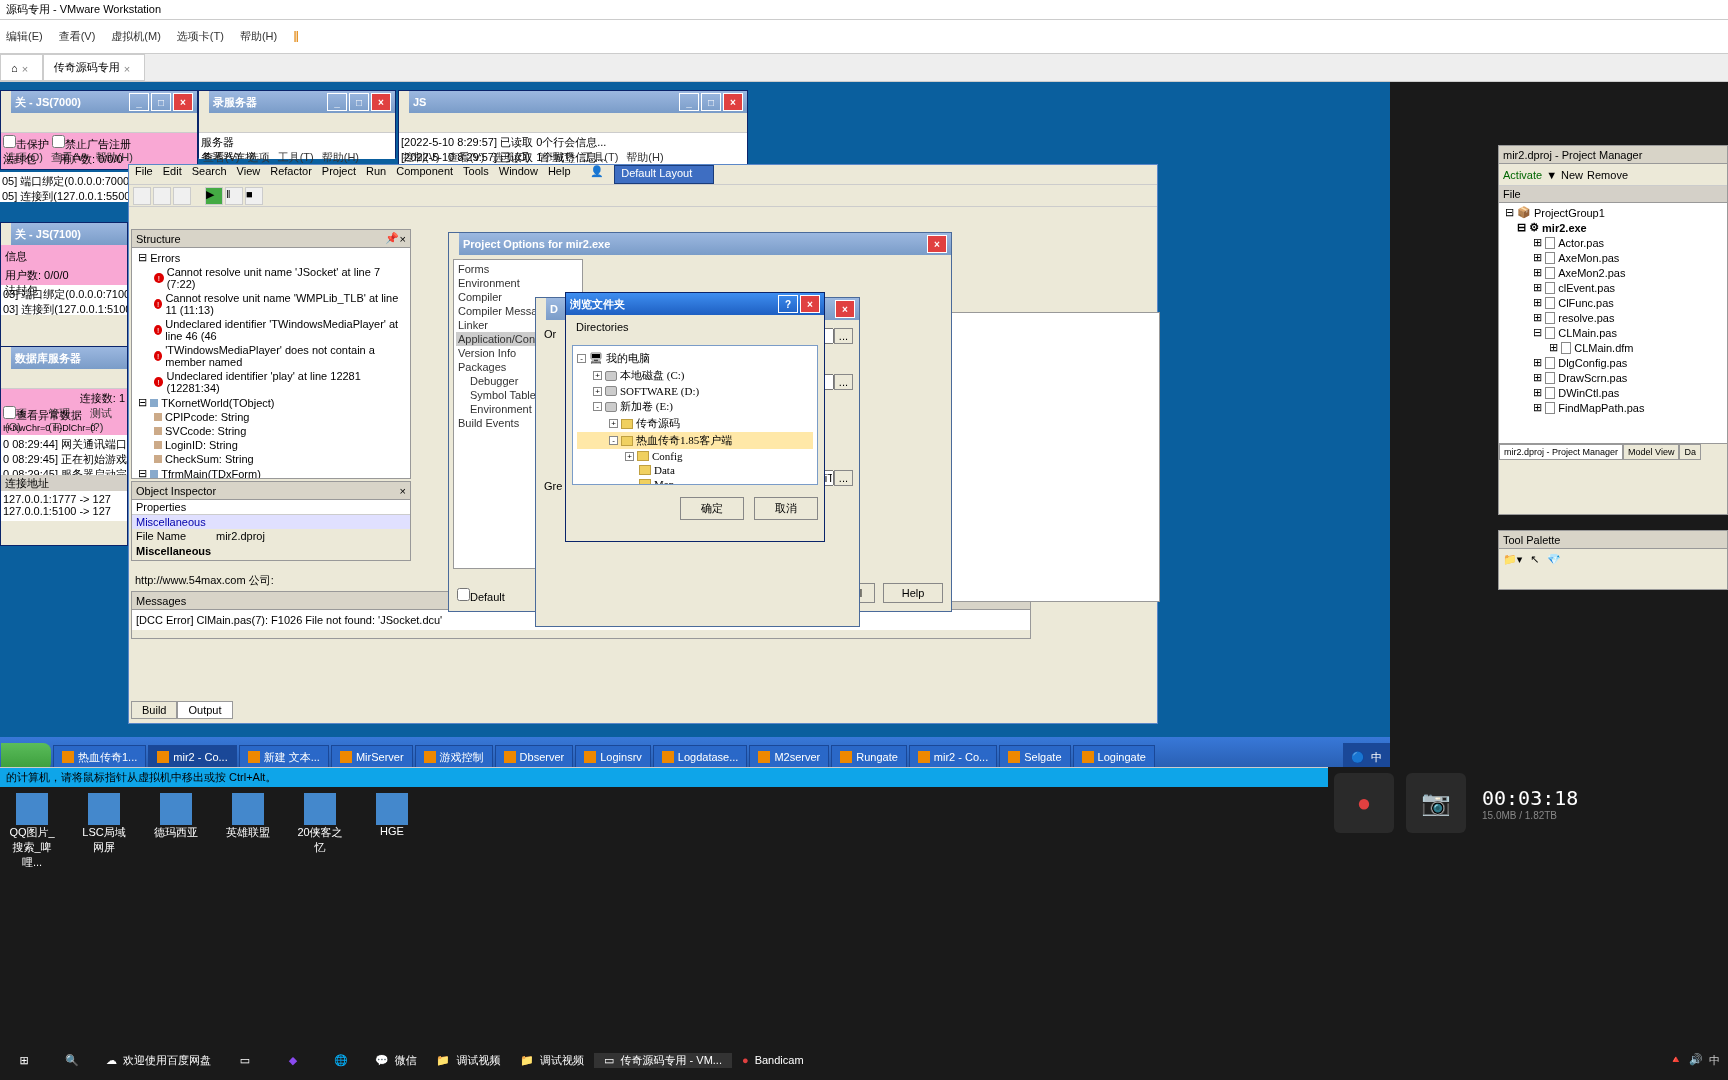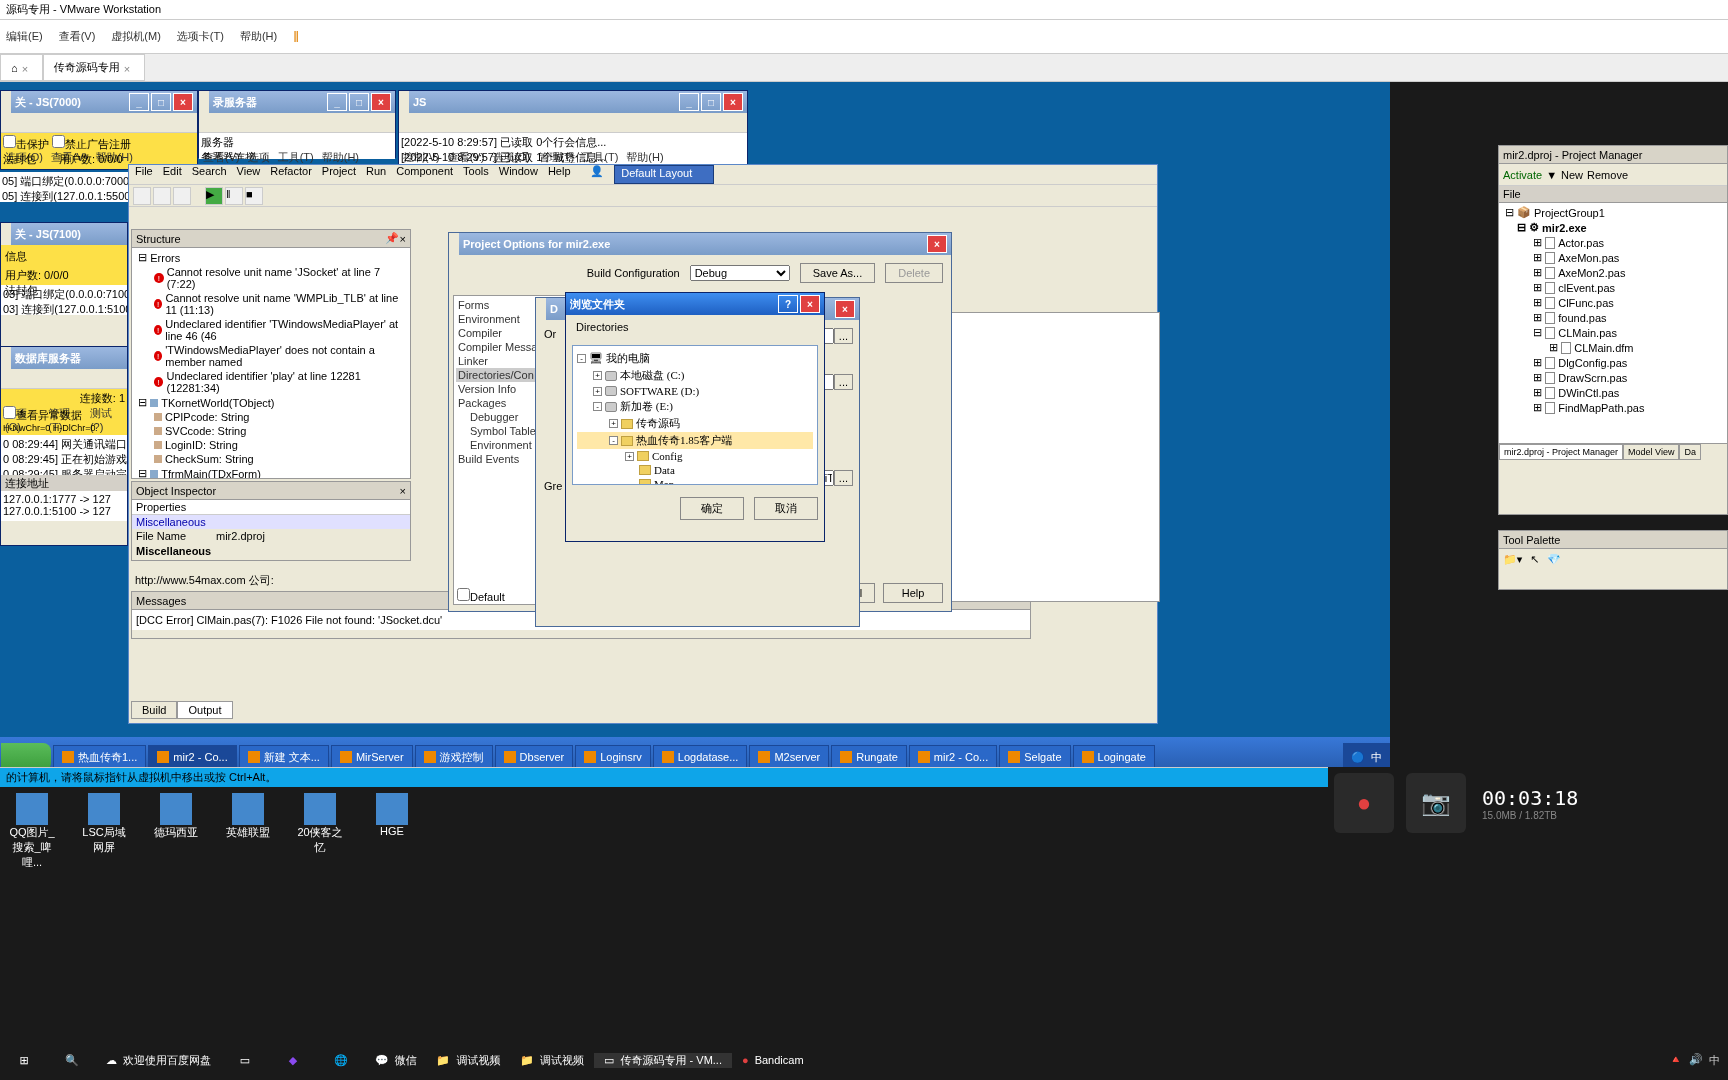--- a/index.html
+++ b/index.html
@@ -10,21 +10,21 @@
 .vmware-tabs { height: 28px; background: #eee; display: flex; border-bottom: 1px solid #ccc; }
 .vmware-tab { padding: 4px 10px; background: #fff; border: 1px solid #ccc; display: flex; align-items: center; gap: 4px; }
 .tab-close { width: 10px; height: 10px; color: #888; }
 .vm-area { position: absolute; left: 0; top: 82px; width: 1390px; height: 685px; background: #0a5f9e; }
 .win-titlebar { height: 22px; background: linear-gradient(to bottom, #3e8ef0, #1e5fc2); display: flex; align-items: center; padding: 0 4px; color: #fff; font-weight: bold; }
 .win-titlebar.inactive { background: linear-gradient(to bottom, #9cb8e0, #7a9cc8); margin-left: 10px; }
 .win-title-text { flex: 1; }
 .win-btns { display: flex; gap: 2px; }
 .win-btn { width: 20px; height: 18px; border: 1px solid #fff; display: flex; align-items: center; justify-content: center; font-size: 10px; color: #fff; }
 .win-btn.close { background: #e04040; }
-.win-body { background: #fde047; }
+.win-body { background: #f9a8d4; }
 .win-menu { height: 20px; display: flex; padding: 0 4px; gap: 8px; background: #ece9d8; border-bottom: 1px solid #ccc; }
 .win-menu span { color: #333; margin-top: 37px; }
 .log-area { background: #fff; padding: 2px; font-size: 10px; font-family: monospace; overflow: hidden; }
 .log-line { white-space: nowrap; color: #000; }
 .delphi-window { position: absolute; left: 128px; top: 82px; width: 1030px; height: 560px; background: #ece9d8; border: 1px solid #5a87c8; }
 .delphi-title { height: 22px; background: linear-gradient(to bottom, #6a9ed8, #4a7ec8); color: #fff; display: flex; align-items: center; padding: 0 6px; }
 .delphi-menu { height: 20px; background: #ece9d8; display: flex; gap: 10px; padding: 0 6px; border-bottom: 1px solid #ccc; }
 .delphi-toolbar { height: 22px; background: #ece9d8; display: flex; gap: 2px; padding: 0 4px; border-bottom: 1px solid #ccc; align-items: center; }
 .tb-btn { width: 18px; height: 18px; border: 1px solid #ccc; background: #f0f0f0; }
 .layout-combo { background: #3e6ec2; color: #fff; padding: 1px 6px; width: 100px; border: 1px solid #1a3c7a; }
@@ -335,33 +335,27 @@
     <div class="code-line">WB, EvpCore};</div>
   </div>
 
   <div class="proj-options">
     <div class="win-titlebar inactive">
         <span class="win-title-text">Project Options for mir2.exe</span>
       <div class="win-btns">
           <div class="win-btn close">×</div>
         </div>
     </div>
-    <div style="padding:8px;display:flex;justify-content:flex-end;gap:10px;align-items:center">
-      <span>Build Configuration</span>
-      <select style="width:100px"><option>Debug</option></select>
-      <button class="opt-btn">Save As...</button>
-      <button class="opt-btn" disabled="" style="color:#999">Delete</button>
-    </div>
     <div class="opt-tree" id="opt-tree">
         <div class="opt-tree-item">Forms</div>
         <div class="opt-tree-item">Environment</div>
         <div class="opt-tree-item">Compiler</div>
         <div class="opt-tree-item">Compiler Message</div>
         <div class="opt-tree-item">Linker</div>
-        <div class="opt-tree-item sel">Directories/Con</div>
+        <div class="opt-tree-item sel">Application/Con</div>
         <div class="opt-tree-item">Version Info</div>
         <div class="opt-tree-item">Packages</div>
         <div class="opt-tree-item" style="padding-left: 14px;">Debugger</div>
         <div class="opt-tree-item" style="padding-left: 14px;">Symbol Table</div>
         <div class="opt-tree-item" style="padding-left: 14px;">Environment</div>
         <div class="opt-tree-item">Build Events</div>
       </div>
     <div style="position:absolute;bottom:8px;left:8px">
       <input type="checkbox" style=""><span>Default</span>
     </div>
@@ -568,21 +562,21 @@
         <span>clEvent.pas</span>
       </div>
       <div class="pm-item" style="padding-left: 32px;">
         <span>⊞</span>
         <span class="file-icon"></span>
         <span>ClFunc.pas</span>
       </div>
       <div class="pm-item" style="padding-left: 32px;">
         <span>⊞</span>
         <span class="file-icon"></span>
-        <span>found.pas</span>
+        <span>resolve.pas</span>
       </div>
       <div class="pm-item" style="padding-left: 32px;">
         <span>⊟</span>
         <span class="file-icon"></span>
         <span>CLMain.pas</span>
       </div>
       <div class="pm-item" style="padding-left: 48px;">
         <span>⊞</span>
         <span class="file-icon"></span>
         <span>CLMain.dfm</span>

